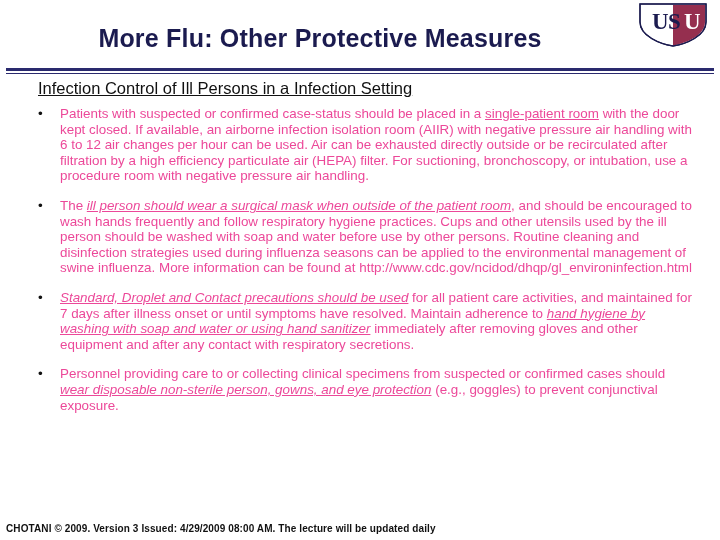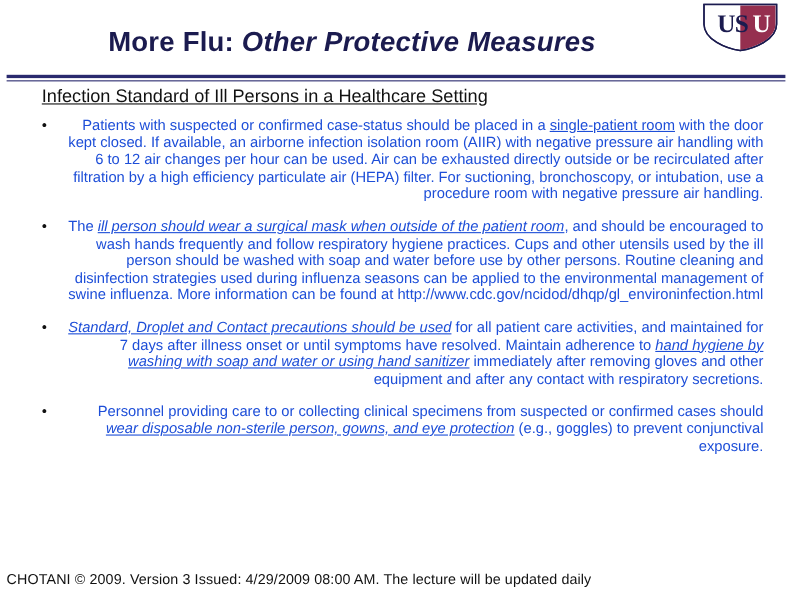--- a/index.html
+++ b/index.html
@@ -34,21 +34,20 @@
     width: 640px;
     text-align: center;
   }
   .title {
     font-size: 25px;
     color: #1b1b4f;
     white-space: nowrap;
     letter-spacing: 0.2px;
   }
   .title .italic {
-    font-style: italic;
     margin-top: 32px;
   }
   .title .bold {
     font-weight: bold;
   }
   .rule {
     position: absolute;
     left: 6px;
     width: 708px;
     background: #2a2a6e;
@@ -84,36 +83,36 @@
     line-height: 15.6px;
     color: #111;
     text-align: left;
     padding-left: 4px;
     box-sizing: border-box;
   }
   .bullet .txt {
     flex: 1 1 auto;
     font-size: 13.4px;
     line-height: 15.6px;
-    color: #1d4ed8;
-    text-align: right;
+    color: #ec4899;
+    text-align: left;
   }
   .bullet .txt u {
     text-decoration: underline;
   }
   .bullet .txt i {
   }
 
   
   .footer {
     position: absolute;
     left: 6px;
     bottom: 6px;
-    font-size: 13px;
-    font-weight: normal;
+    font-size: 10px;
+    font-weight: bold;
     color: #111111;
     white-space: nowrap;
     letter-spacing: 0.1px;
   }
 </style>
 </head>
 <body>
 
 <div class="slide">
 
@@ -130,21 +129,21 @@
   <div class="title-wrap">
     <span class="title">
       <span class="bold">More Flu:</span>
       <span class="bold italic">Other Protective Measures</span>
     </span>
   </div>
 
   <div class="rule r1"></div>
   <div class="rule r2"></div>
 
-  <div class="subhead">Infection Standard of Ill Persons in a Healthcare Setting</div>
+  <div class="subhead">Infection Control of Ill Persons in a Infection Setting</div>
 
   <div class="bullets">
     <div class="bullet">
       <div class="dot">•</div>
       <div class="txt">Patients with suspected or confirmed case-status should be placed in a <u>single-patient room</u> with the door kept closed.  If available, an airborne infection isolation room (AIIR) with negative pressure air handling with 6 to 12 air changes per hour can be used. Air can be exhausted directly outside or be recirculated after filtration by a high efficiency particulate air (HEPA) filter. For suctioning, bronchoscopy, or intubation, use a procedure room with negative pressure air handling.</div>
     </div>
     <div class="bullet">
       <div class="dot">•</div>
       <div class="txt">The <u><i>ill person should wear a surgical mask when outside of the patient room</i></u>, and should be encouraged to wash hands frequently and follow respiratory hygiene practices. Cups and other utensils used by the ill person should be washed with soap and water before use by other persons. Routine cleaning and disinfection strategies used during influenza seasons can be applied to the environmental management of swine influenza. More information can be found at http://www.cdc.gov/ncidod/dhqp/gl_environinfection.html</div>
     </div>

